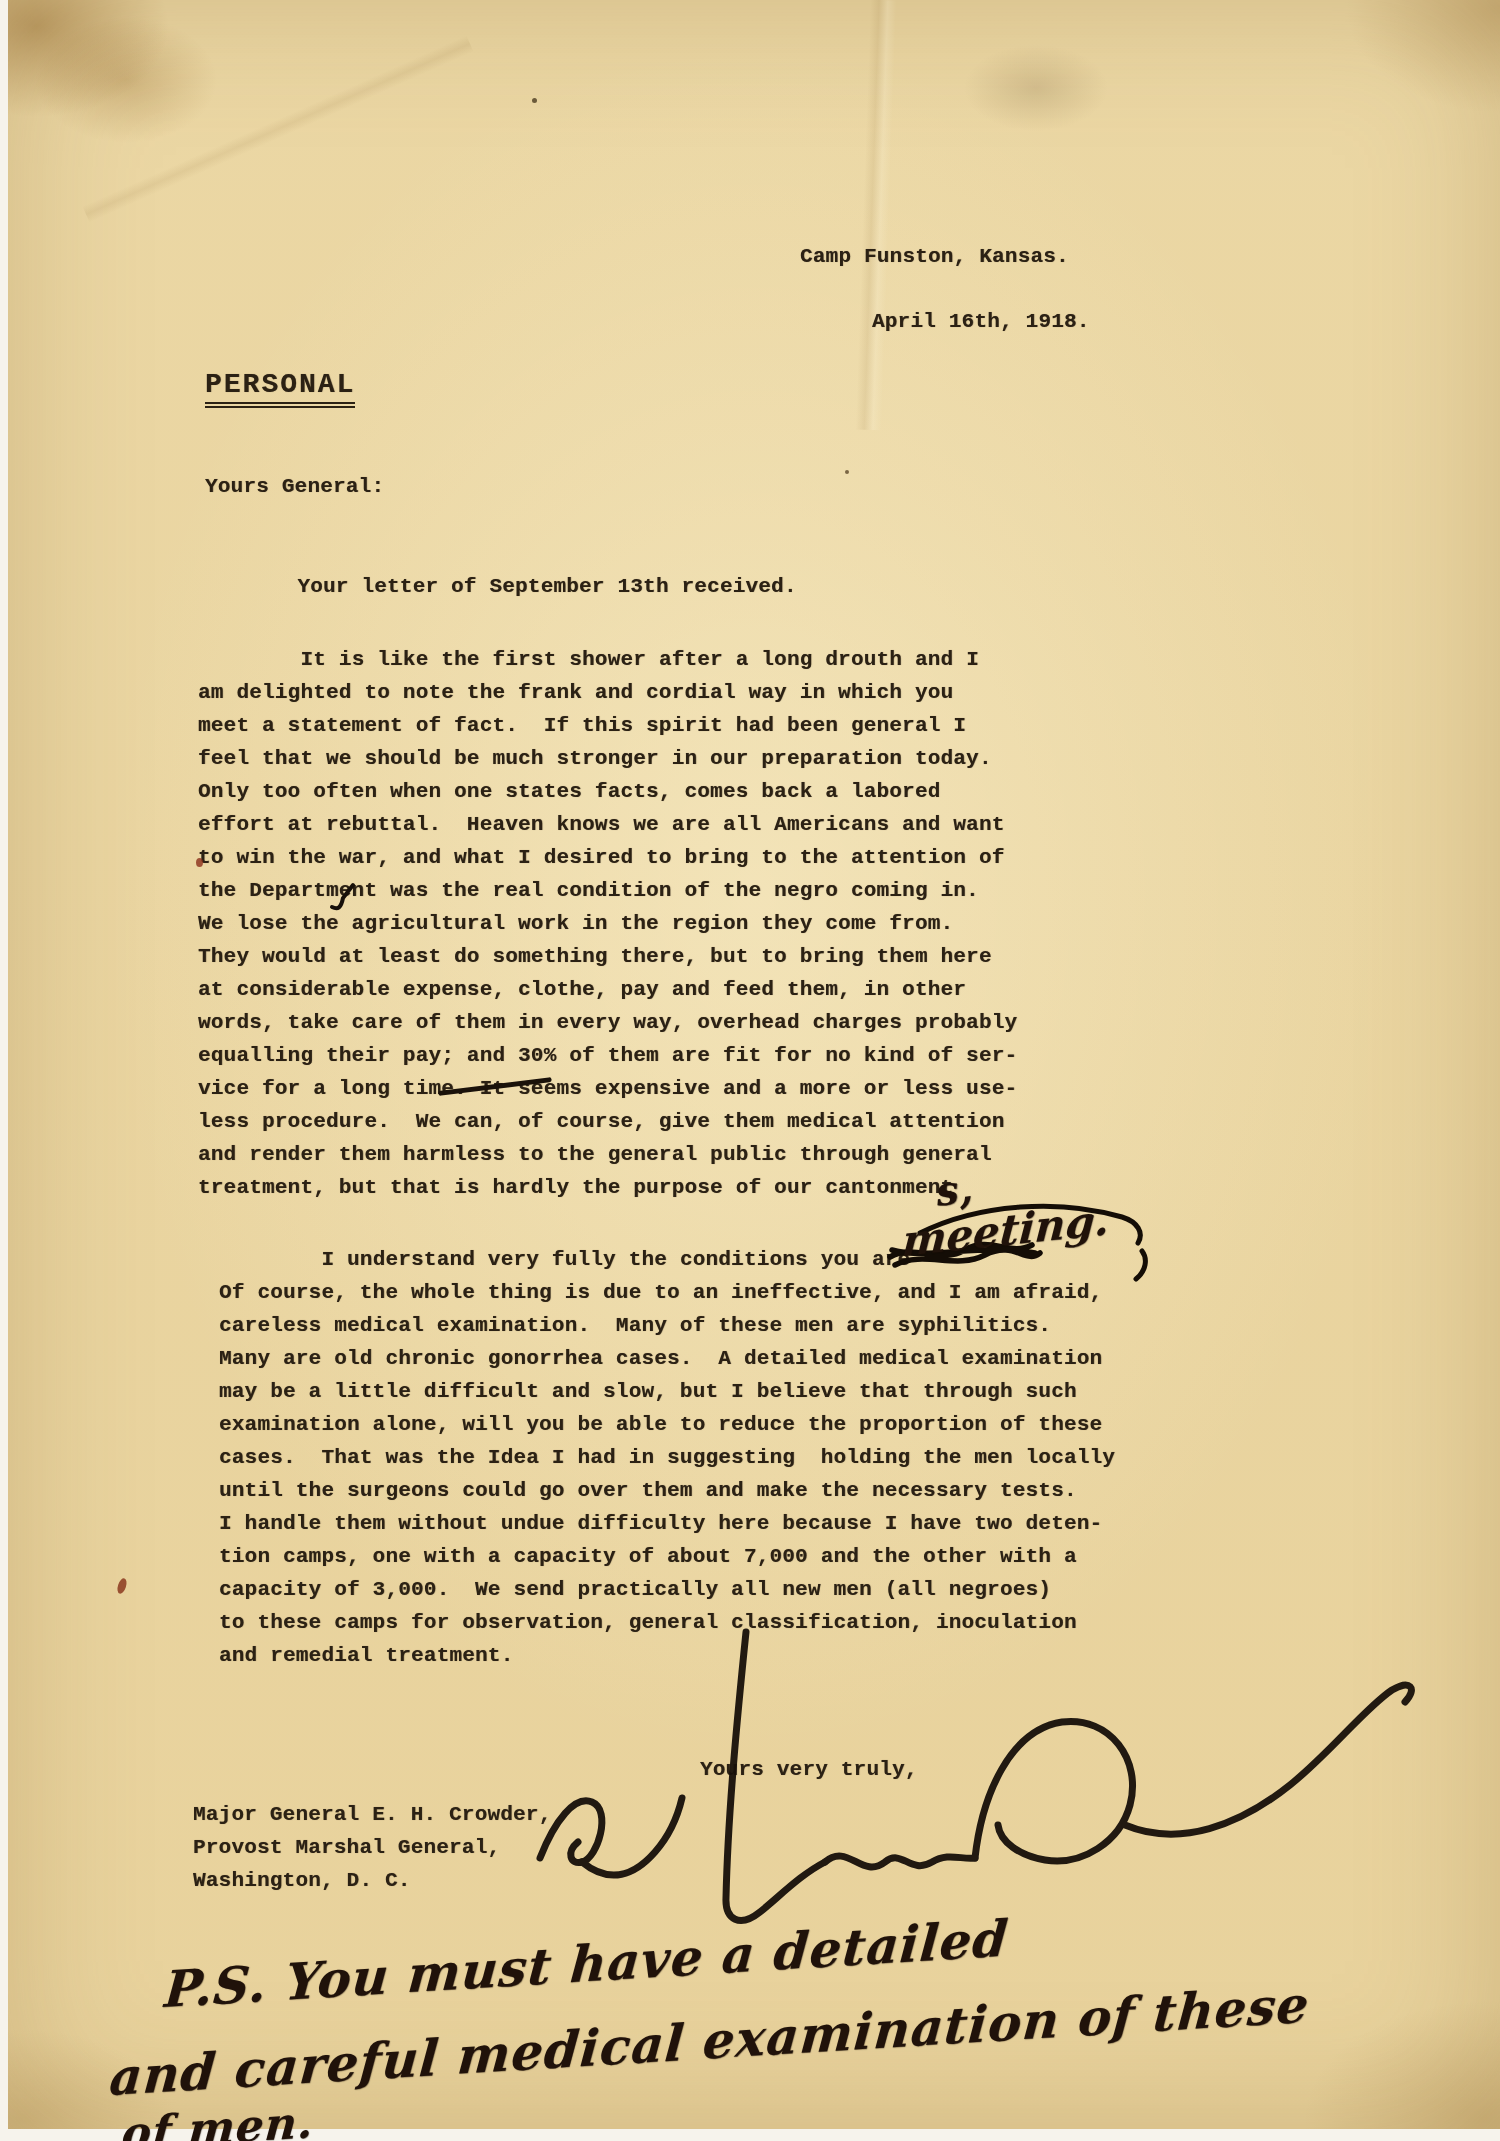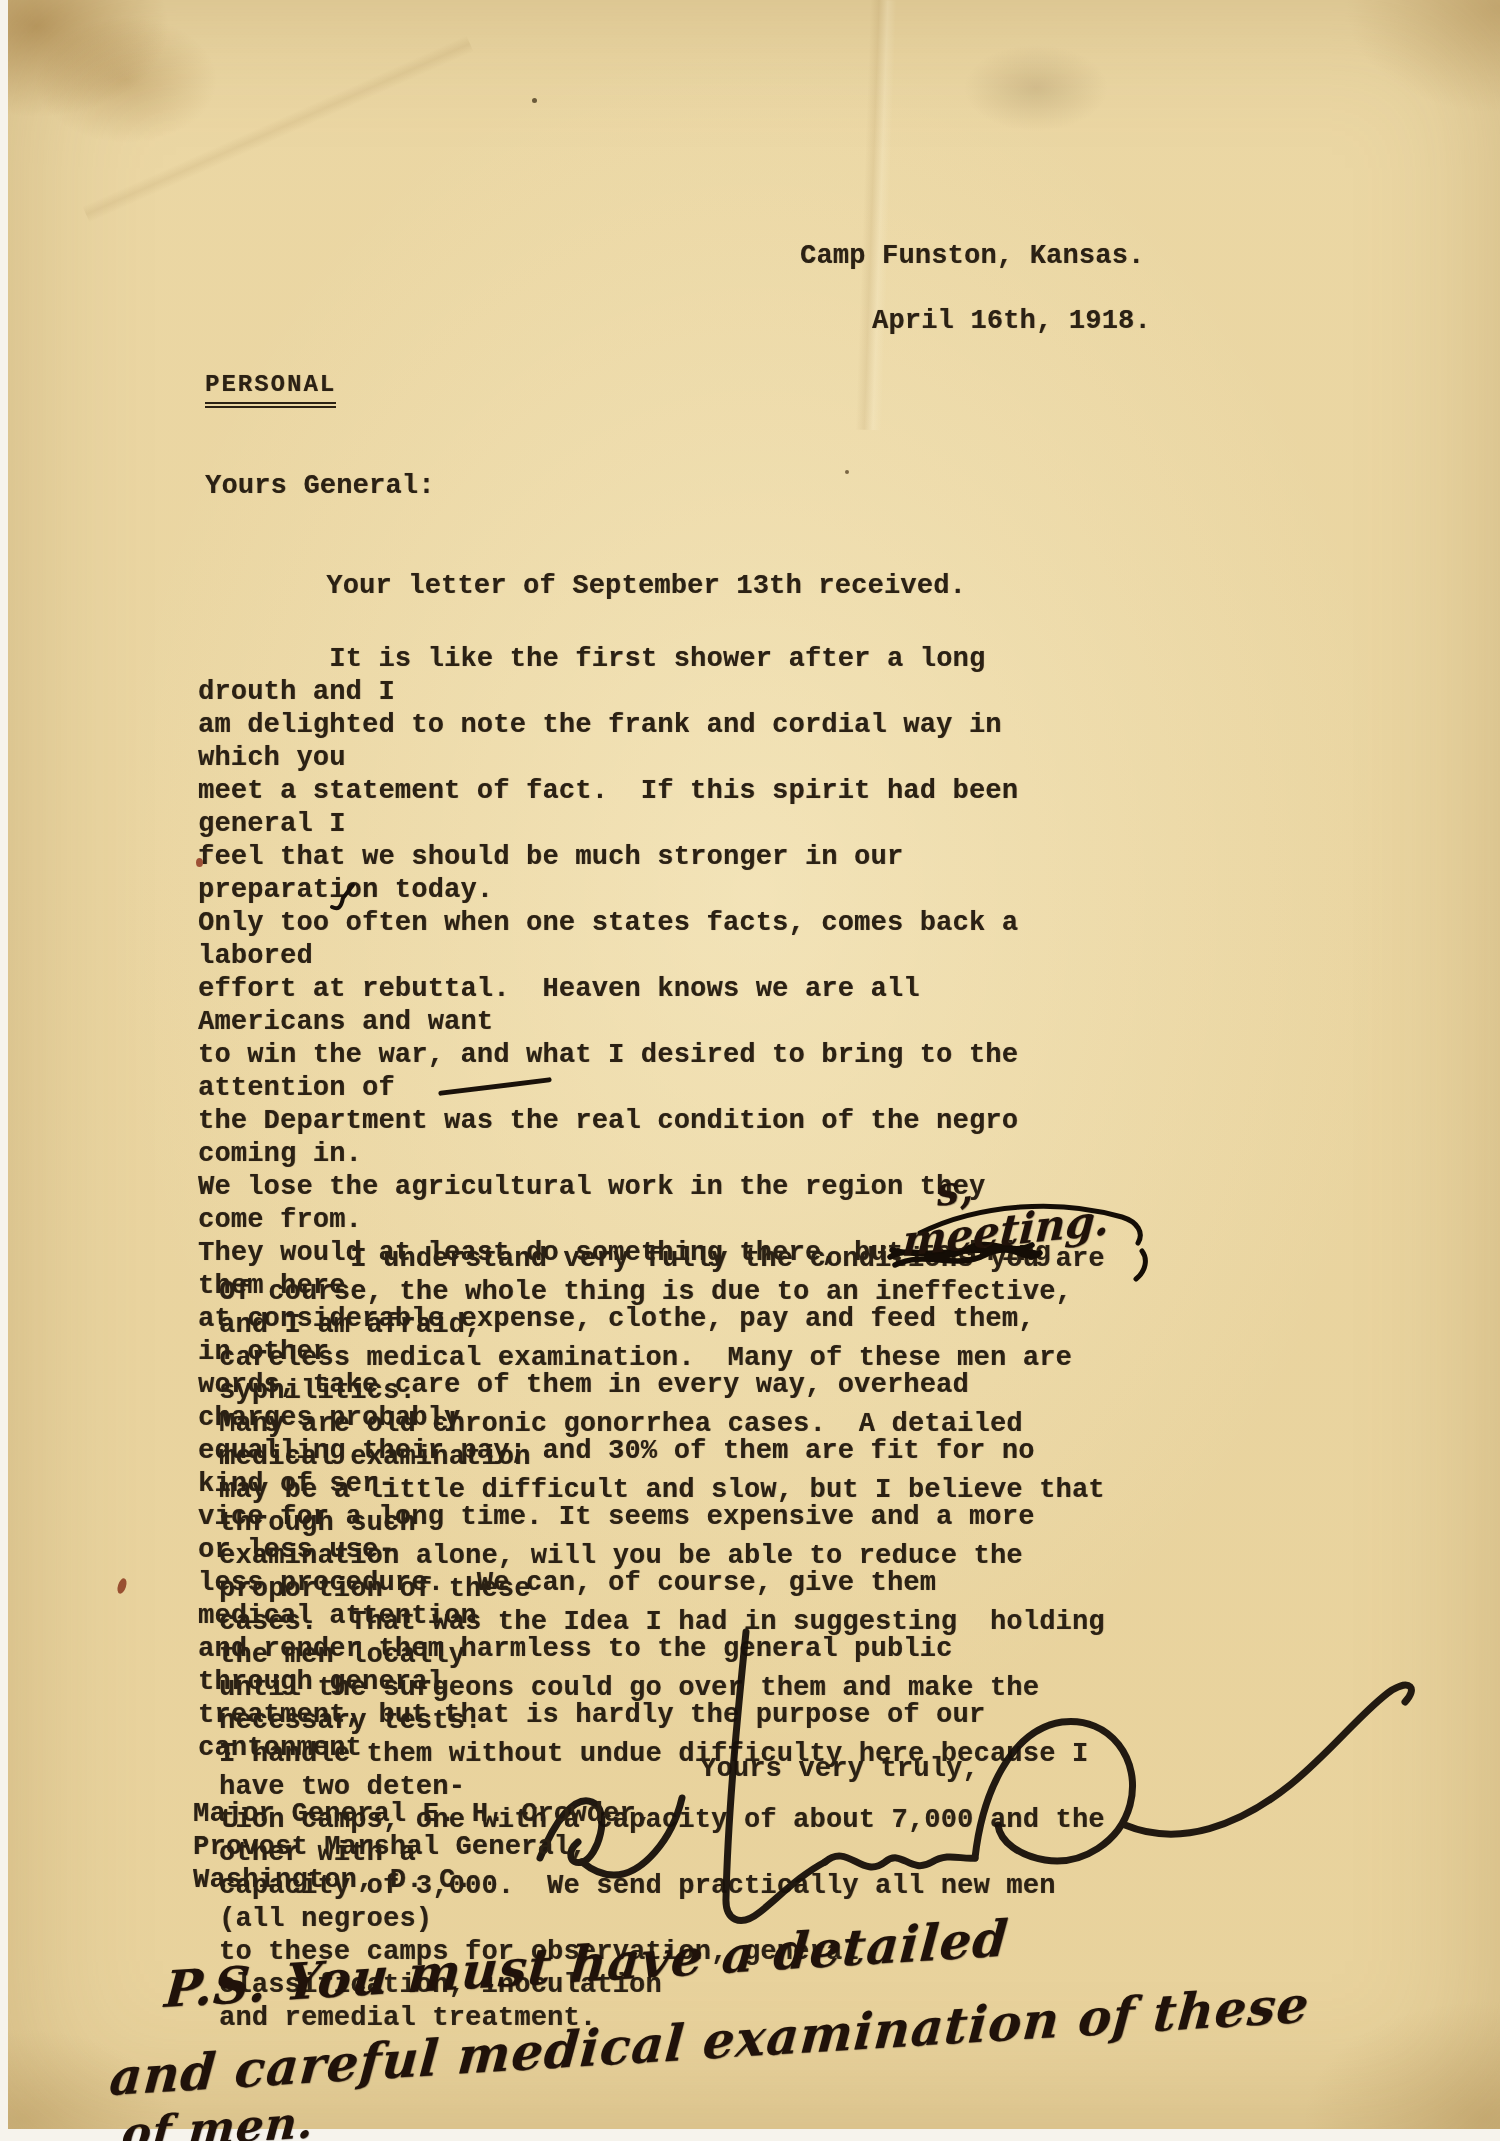--- a/index.html
+++ b/index.html
@@ -26,26 +26,26 @@
     background:linear-gradient(to right, transparent, rgba(130,95,40,.10), rgba(255,250,230,.18), transparent);
     transform:rotate(2deg);
   }
   .crease-d{
     position:absolute;left:60px;top:120px;width:420px;height:18px;
     background:linear-gradient(to bottom, transparent, rgba(130,95,40,.10), transparent);
     transform:rotate(-24deg);
   }
   .typed{
     position:absolute;color:#2b2114;font-weight:700;
-    font-size:27px;line-height:33px;letter-spacing:.2px;
+    font-size:21px;line-height:33px;letter-spacing:.2px;
     text-shadow:.4px .4px .7px rgba(40,28,14,.55);
     white-space:pre-wrap;
   }
   .classification{
-    font-size:24px;letter-spacing:2px;
+    font-size:28px;letter-spacing:2px;
     border-bottom:6px double #2b2114;padding-bottom:1px;
   }
   .hand{
     position:absolute;color:#20120a;
     font-family:"DejaVu Serif", serif;font-style:italic;font-weight:700;
     text-shadow:.5px .5px 1px rgba(24,12,4,.5);
   }
   .ps-line{font-size:50px;letter-spacing:1px;transform:rotate(-3.5deg) skewX(-8deg);transform-origin:left center;}
   .speck{position:absolute;border-radius:50%;}
   svg{position:absolute;overflow:visible;}

